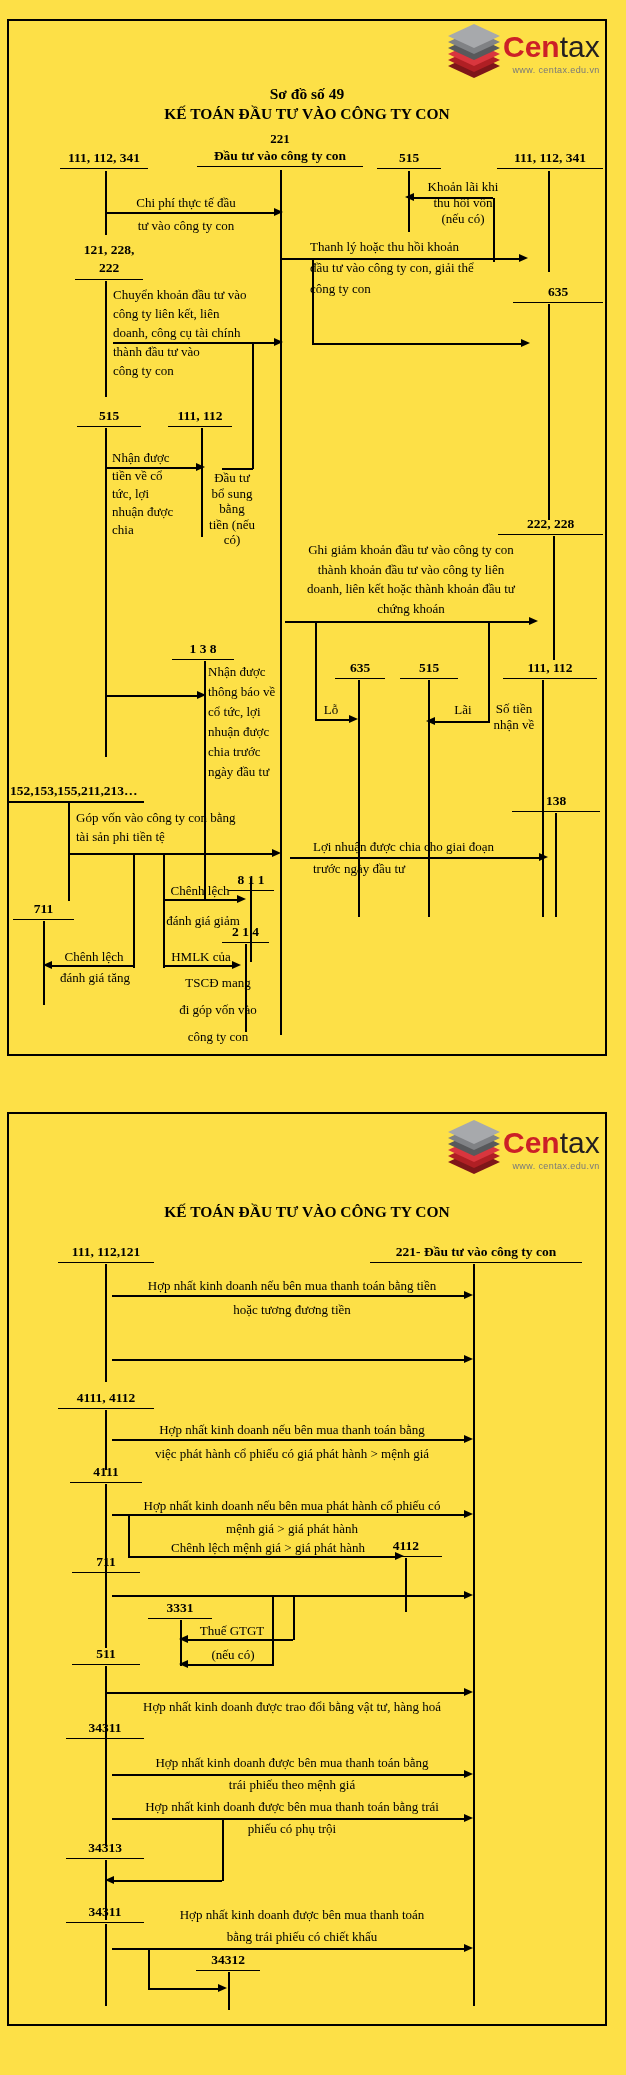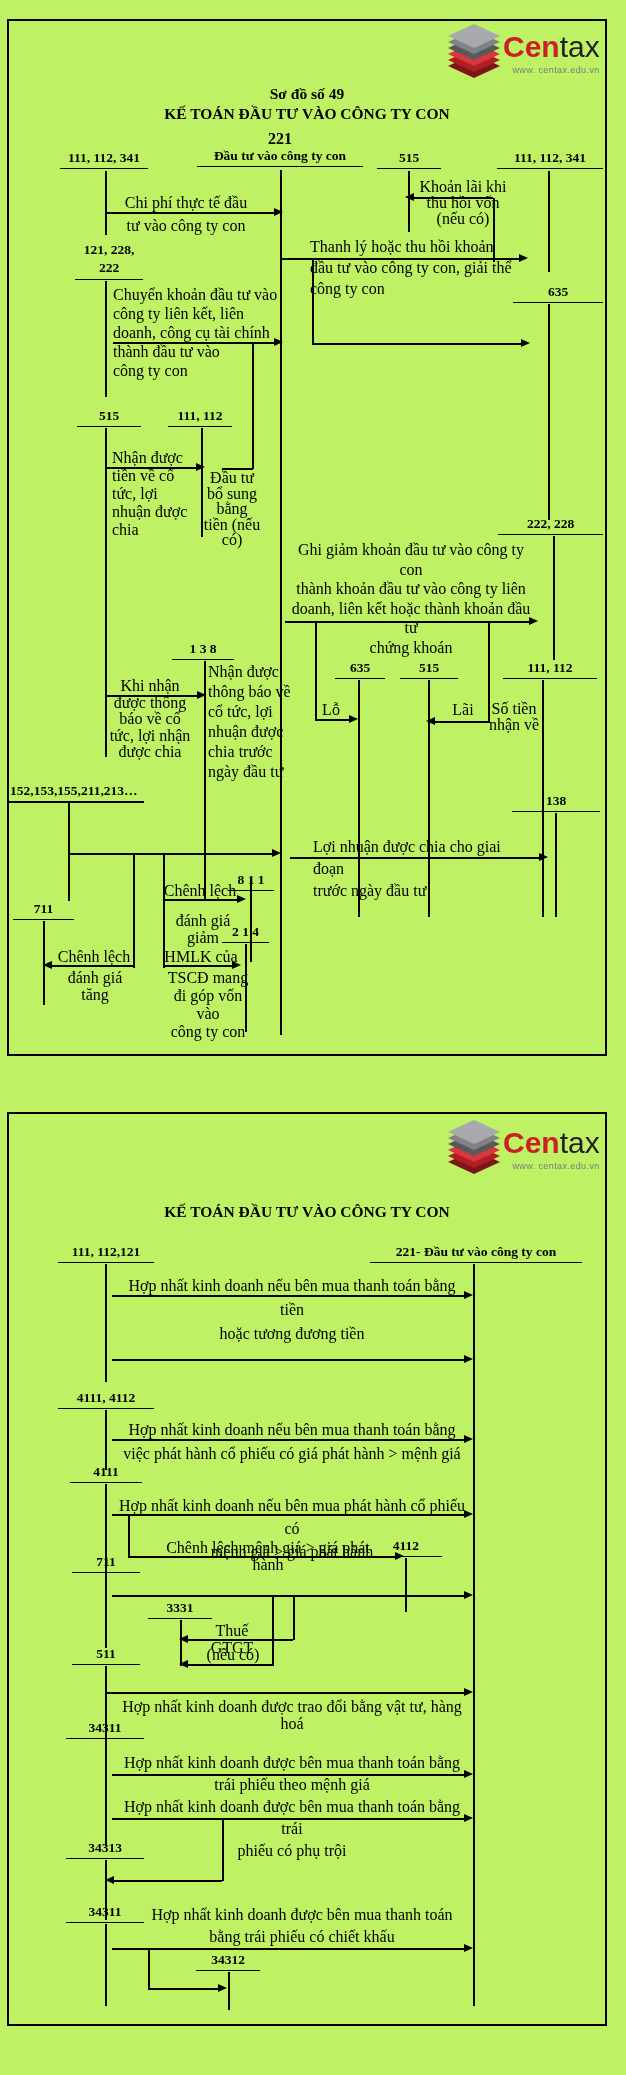--- a/index.html
+++ b/index.html
@@ -1,19 +1,19 @@
 <!DOCTYPE html>
 <html><head>
 <meta charset="utf-8">
 <style>
   html,body{margin:0;padding:0;background:#fff;}
-  #canvas{position:relative;width:626px;height:2075px;background:#bef264;overflow:hidden;
+  #canvas{position:relative;width:626px;height:2075px;background:#fde047;overflow:hidden;
           font-family:"Liberation Serif",serif;color:#000;}
   .panel{position:absolute;box-sizing:border-box;border:2px solid #000;background:transparent;}
-  .t{position:absolute;font-size:16px;line-height:17px;white-space:pre-line;}
+  .t{position:absolute;font-size:13px;line-height:17px;white-space:pre-line;}
   .c{text-align:center;}
   .b{font-weight:bold;}
   .fs15{font-size:15.5px;line-height:20px;}
   .acc{position:absolute;font-weight:bold;font-size:13.5px;line-height:16px;text-align:center;
        border-bottom:1.6px solid #000;padding-bottom:2px;white-space:pre-line;}
   .hl{position:absolute;height:1.5px;background:#000;}
   .vl{position:absolute;width:1.5px;background:#000;}
   .ar:after{content:"";position:absolute;right:-7px;top:-4px;width:0;height:0;
             border-left:9px solid #000;border-top:4.5px solid transparent;border-bottom:4.5px solid transparent;}
   .al:before{content:"";position:absolute;left:-7px;top:-4px;width:0;height:0;
@@ -84,57 +84,54 @@
   <div class="acc" style="left:168px;top:408px;width:64px">111, 112</div>
   <div class="vl" style="left:201px;top:428px;height:109px"></div>
   <div class="t c" style="left:200px;top:470px;width:64px;line-height:15.5px">Đầu tư
 bổ sung
 bằng
 tiền (nếu
 có)</div>
 
   <div class="acc" style="left:172px;top:641px;width:62px">1 3 8</div>
   <div class="vl" style="left:204px;top:661px;height:239px"></div>
-  <div class="t c" style="left:106px;top:678px;width:88px;line-height:16.5px">Khi nhận
-được thông
-báo về cổ
-tức, lợi nhận
-được chia</div>
   <div class="hl ar" style="left:105px;top:695px;width:94px"></div>
   <div class="t" style="left:208px;top:662px;width:84px;line-height:20px">Nhận được
 thông báo về
 cổ tức, lợi
 nhuận được
 chia trước
 ngày đầu tư</div>
 
   <div class="t b" style="left:10px;top:782px;width:170px;font-size:13.5px">152,153,155,211,213…</div>
   <div class="hl" style="left:9px;top:801px;width:135px"></div>
   <div class="vl" style="left:68px;top:802px;height:99px"></div>
+  <div class="t" style="left:76px;top:808px;width:192px;line-height:19px">Góp vốn vào công ty con bằng
+tài sản phi tiền tệ</div>
   <div class="hl ar" style="left:68px;top:853px;width:206px"></div>
   <div class="vl" style="left:133px;top:854px;height:114px"></div>
   <div class="vl" style="left:163px;top:854px;height:114px"></div>
 
   <div class="acc" style="left:228px;top:872px;width:46px">8 1 1</div>
   <div class="vl" style="left:250px;top:878px;height:84px"></div>
   <div class="t c" style="left:163px;top:882px;width:74px">Chênh lệch</div>
   <div class="hl ar" style="left:163px;top:899px;width:76px"></div>
   <div class="t c" style="left:160px;top:912px;width:86px">đánh giá giảm</div>
 
   <div class="acc" style="left:13px;top:901px;width:61px">711</div>
   <div class="vl" style="left:43px;top:921px;height:84px"></div>
   <div class="acc" style="left:222px;top:924px;width:47px">2 1 4</div>
   <div class="vl" style="left:245px;top:944px;height:88px"></div>
 
   <div class="t c" style="left:56px;top:948px;width:76px">Chênh lệch</div>
   <div class="hl al" style="left:50px;top:965px;width:83px"></div>
   <div class="t c" style="left:53px;top:969px;width:84px">đánh giá tăng</div>
   <div class="t c" style="left:163px;top:948px;width:76px">HMLK của</div>
   <div class="hl ar" style="left:163px;top:965px;width:71px"></div>
-  <div class="t c" style="left:162px;top:969px;width:92px;line-height:18px">TSCĐ mang
+  <div class="t c" style="left:172px;top:969px;width:92px;line-height:27px">TSCĐ mang
 đi góp vốn vào
 công ty con</div>
 
   <div class="acc" style="left:377px;top:150px;width:64px">515</div>
   <div class="vl" style="left:408px;top:171px;height:61px"></div>
   <div class="acc" style="left:497px;top:150px;width:106px">111, 112, 341</div>
   <div class="vl" style="left:548px;top:171px;height:101px"></div>
   <div class="t c" style="left:418px;top:179px;width:90px;line-height:16px">Khoản lãi khi
 thu hồi vốn
 (nếu có)</div>

